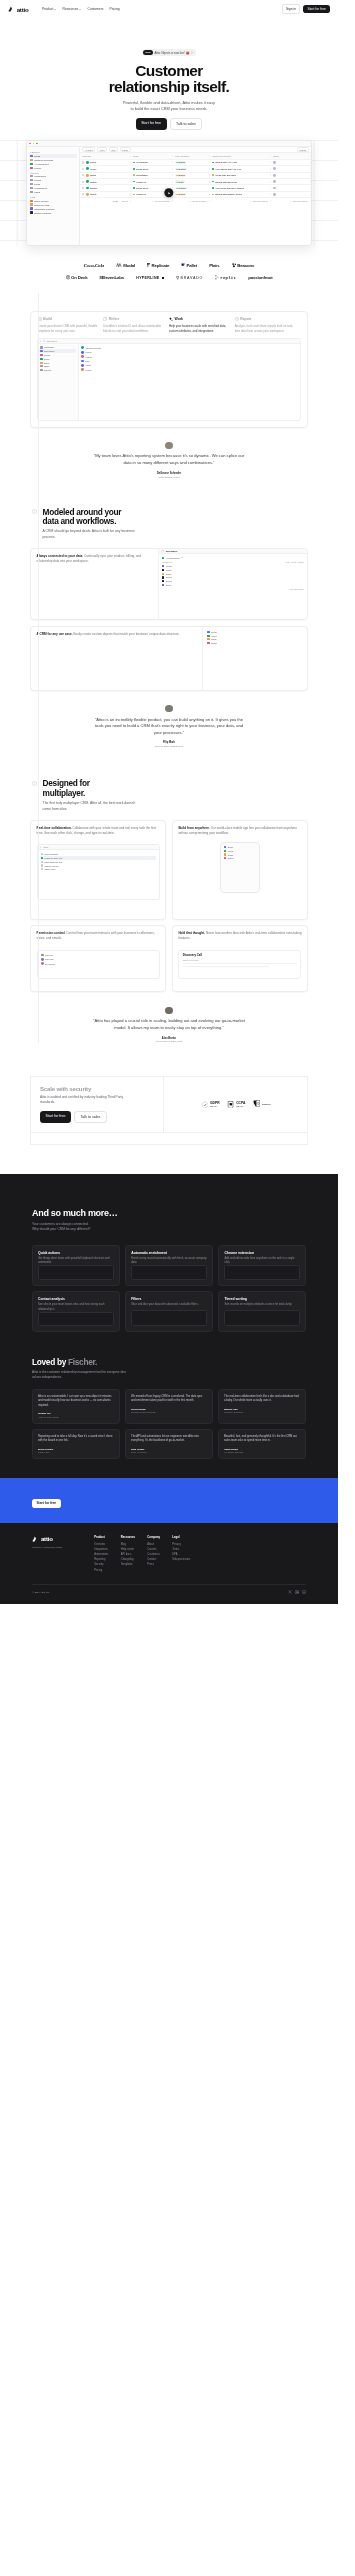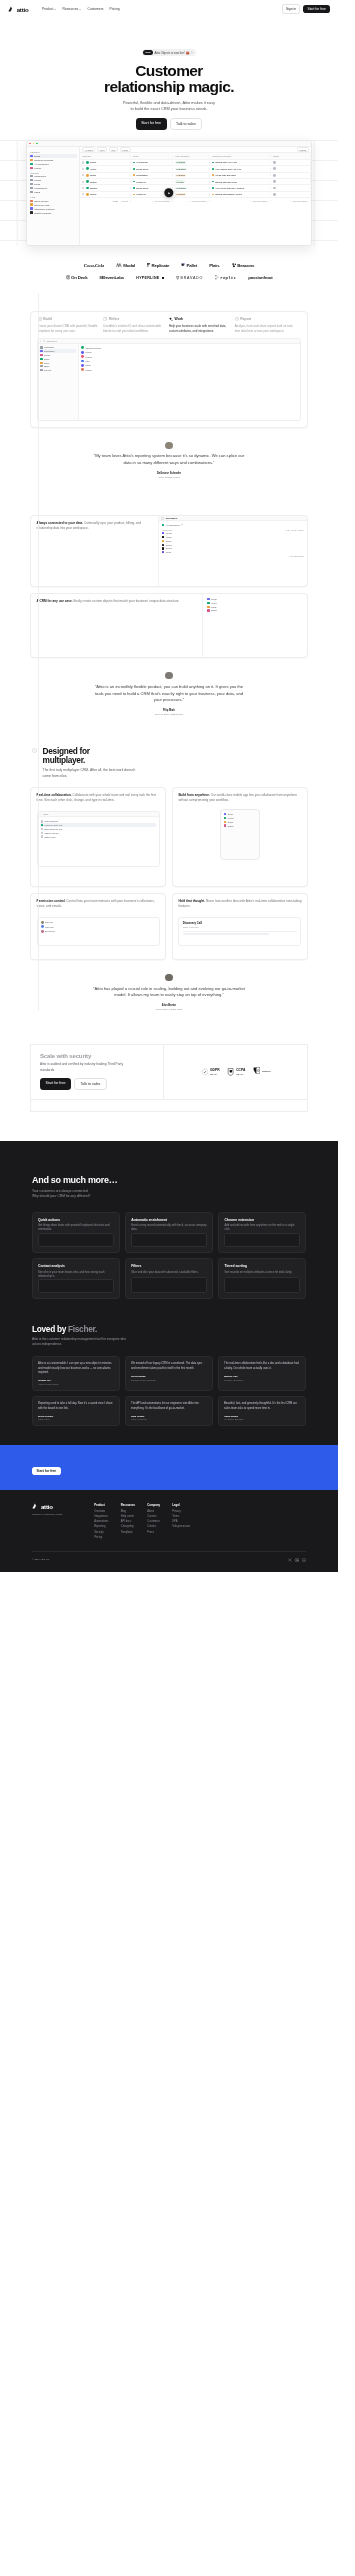--- a/index.html
+++ b/index.html
@@ -201,21 +201,21 @@
 
   <div class="hero">
     <div class="pill">
       <span class="tag">New</span>
       <span>Attio Objects is now live!</span>
       <span>🧱</span>
       <span>›</span>
     </div>
     <h1 class="hero-title">
       <span>Customer</span><br>
-      <span>relationship magic.</span>
+      <span>relationship itself.</span>
     </h1>
     <div class="hero-sub">
       <span>Powerful, flexible and data-driven, Attio makes it easy</span><br>
       <span>to build the exact CRM your business needs.</span>
     </div>
     <div class="hero-ctas">
       <div class="btn-dark lg">Start for free</div>
       <div class="btn-ghost lg">Talk to sales</div>
     </div>
   </div>
@@ -626,20 +626,33 @@
     <div class="quote">
       <div class="qav"></div>
       <div class="qtext">“My team loves Attio's reporting system because it's so dynamic. We can splice our data in so many different ways and combinations.”</div>
       <div class="qname">DeGrasse Schrader</div>
       <div class="qrole">Chief of Staff, Pallet</div>
     </div>
   </div>
 
   <div class="section" style="padding-top:29px">
     <div class="rail"></div>
+    <div class="sec-head">
+      <svg class="cube" viewBox="0 0 12 12">
+          <path d="M6 .8 L11 3.4 V8.6 L6 11.2 L1 8.6 V3.4 Z" fill="none" stroke="#b8b8be" stroke-width=".9"></path>
+          <path d="M6 .8 V11.2 M6 6 L11 3.4" fill="none" stroke="#d5d5da" stroke-width=".7"></path>
+        </svg>
+      <div>
+        <h2 class="sec-title">
+          <span>Modeled around your</span><br>
+          <span>data and workflows.</span>
+        </h2>
+        <div class="sec-sub">A CRM should go beyond deals. Attio is built for any business process.</div>
+      </div>
+    </div>
 
     <div class="card" style="width:278px;margin:7.8px auto 0;height:72px;display:flex">
       <div style="flex:1">
         <div class="card-copy">
           <b>Always connected to your data.</b><span> Continually sync your product, billing, and relationship data into your workspace.</span>
         </div>
       </div>
       <div style="width:149px;border-left:0.6px solid #f1f1f2">
         <div class="mockbar">
           <svg width="2.8" height="2.8" viewBox="0 0 8 8">

